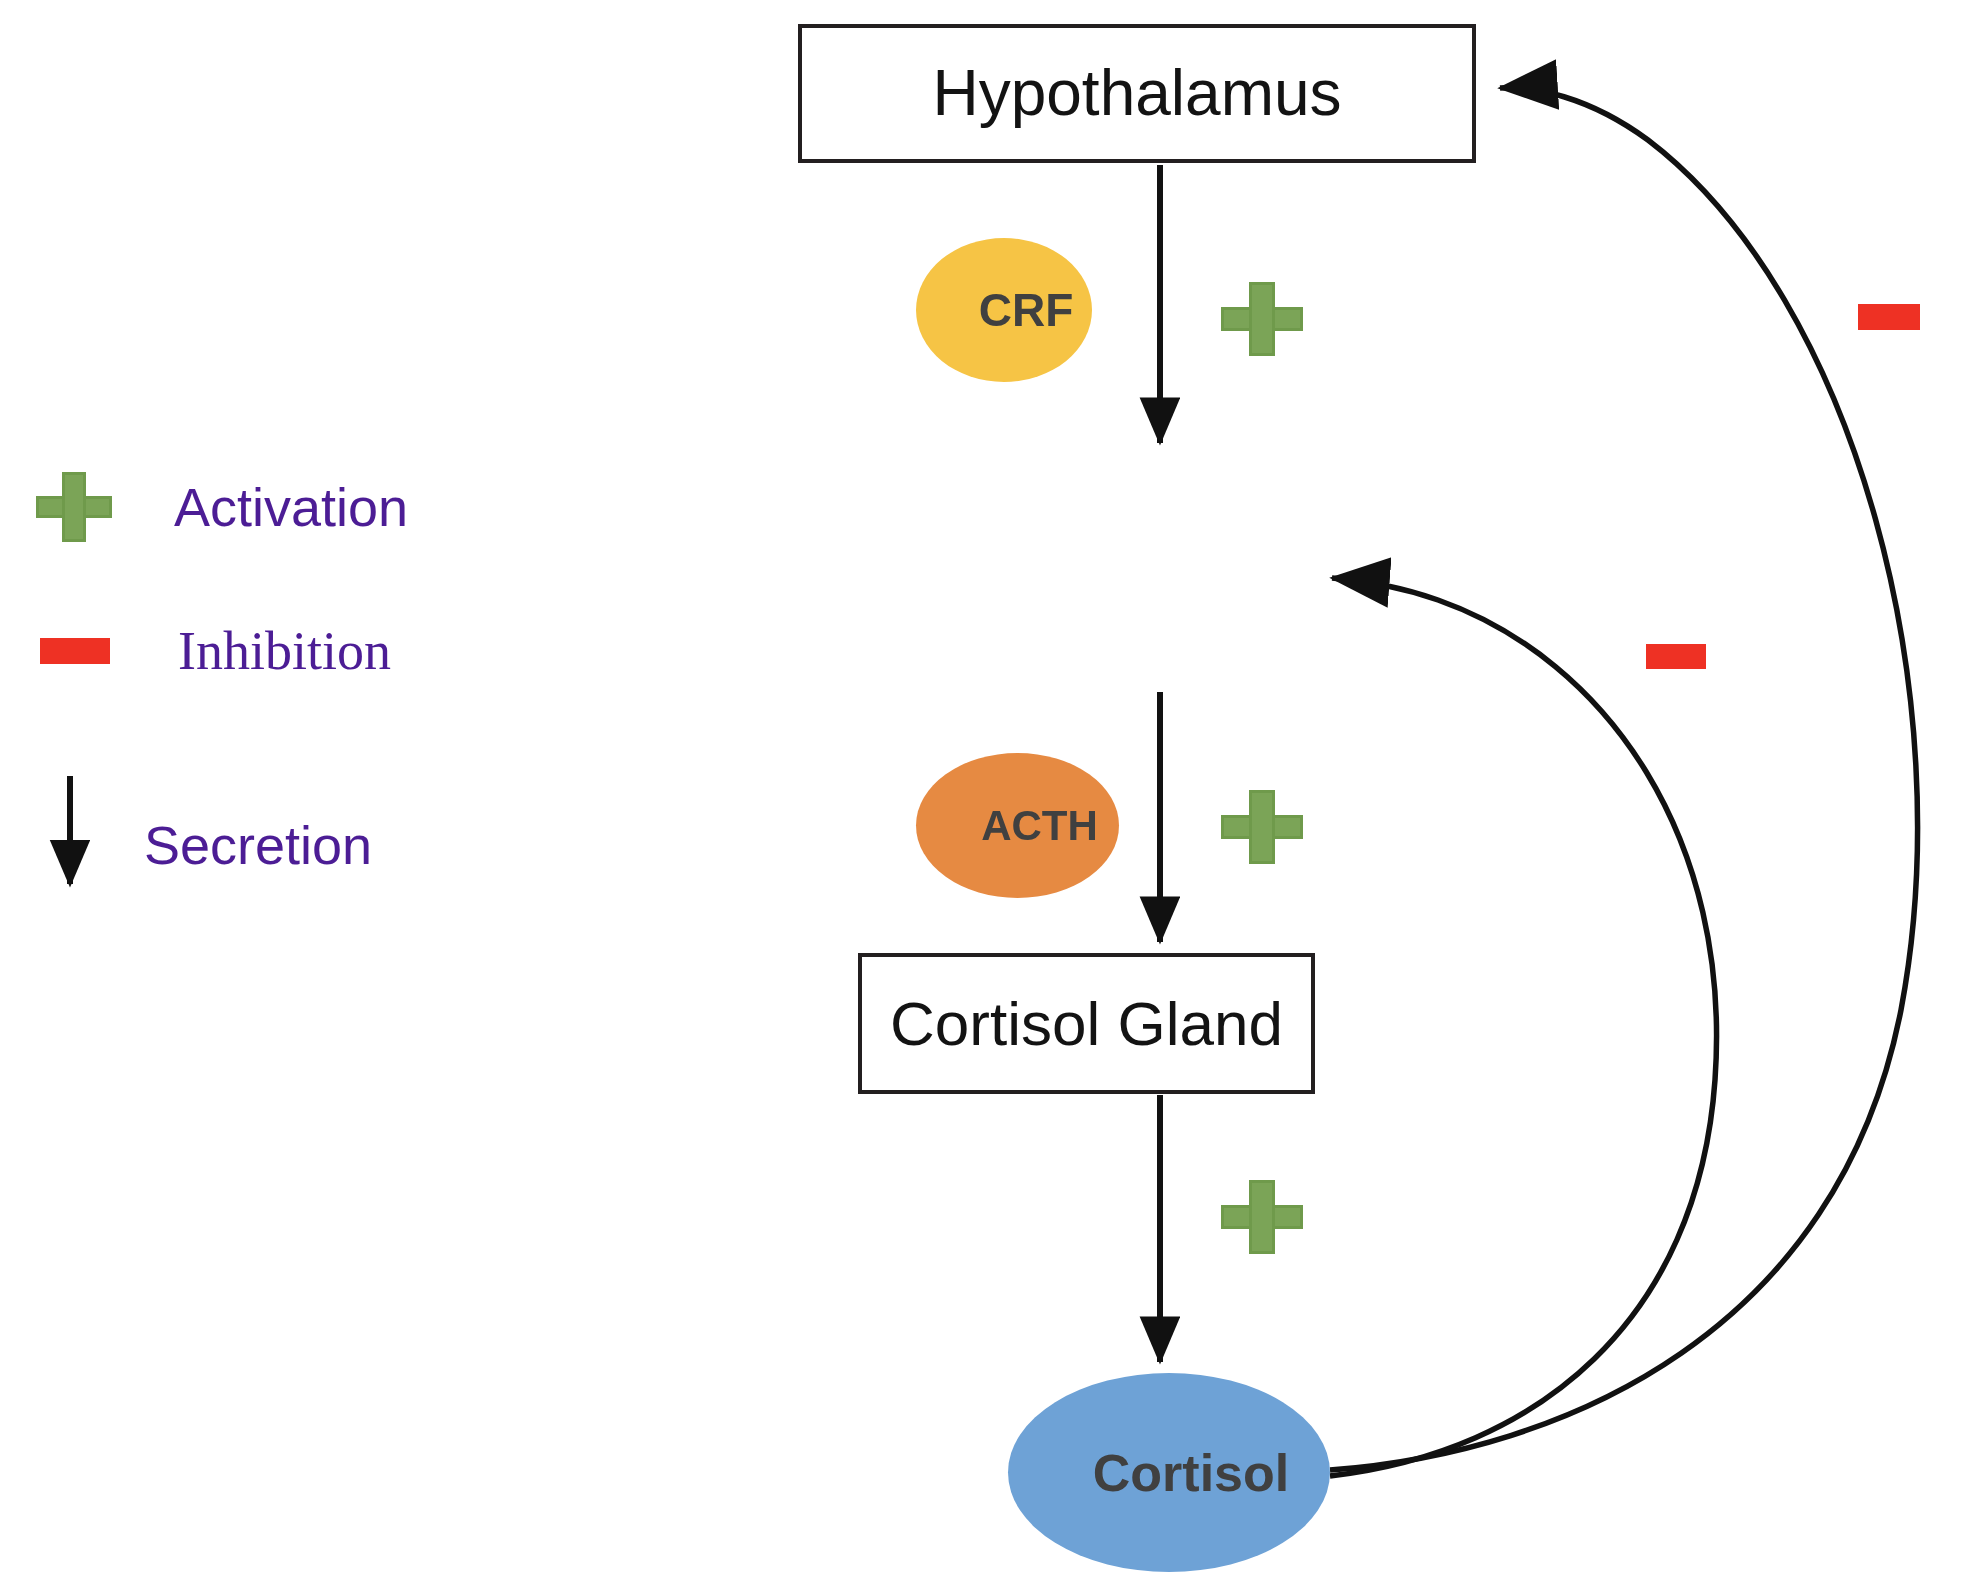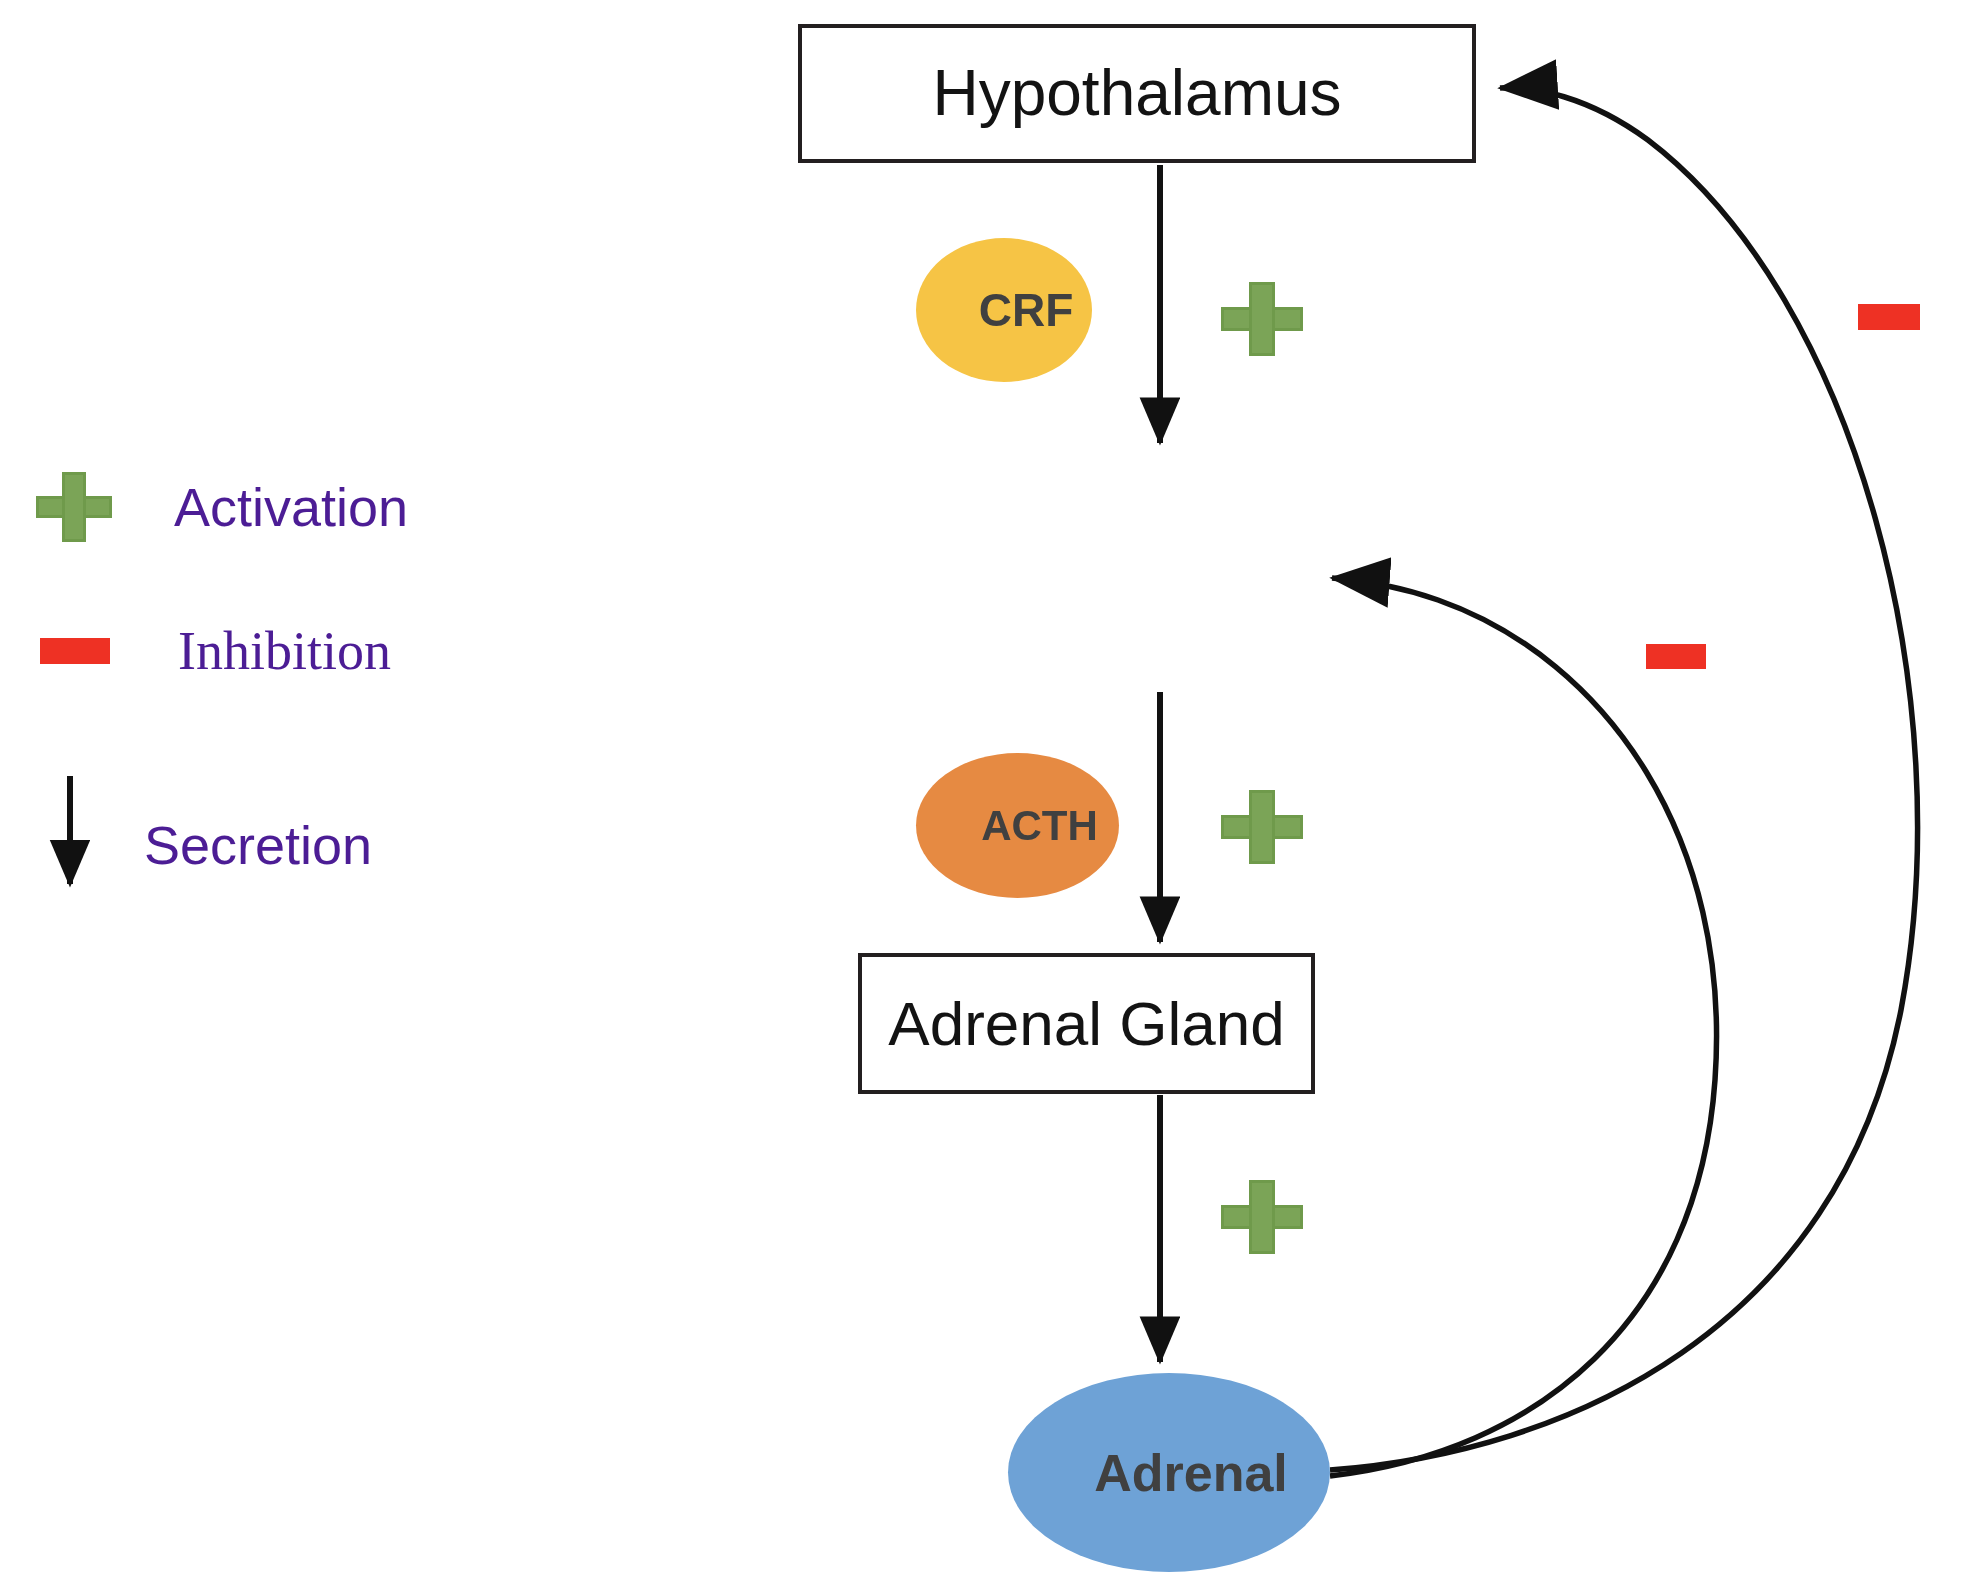--- a/index.html
+++ b/index.html
@@ -98,33 +98,33 @@
              C1724,840 1600,660 1430,600
              C1390,586 1350,580 1324,578" fill="none" stroke="#111111" stroke-width="5.5" marker-end="url(#ah-thin)"></path>
   </svg>
 
   <div class="node-box" id="box-hypothalamus">
     <span class="lbl">Hypothalamus</span>
   </div>
 
 
   <div class="node-box" id="box-adrenal">
-    <span class="lbl">Adrenal Gland</span>
+    <span class="lbl">Cortisol Gland</span>
   </div>
 
   <div class="node-ellipse" id="ell-crf">
     <span class="lbl">CRF</span>
   </div>
 
   <div class="node-ellipse" id="ell-acth">
     <span class="lbl">ACTH</span>
   </div>
 
   <div class="node-ellipse" id="ell-cortisol">
-    <span class="lbl">Adrenal</span>
+    <span class="lbl">Cortisol</span>
   </div>
 
   <div class="plus-icon" id="plus-crf"></div>
   <div class="plus-icon" id="plus-acth"></div>
   <div class="plus-icon" id="plus-cortisol"></div>
 
   <div class="minus-icon" id="minus-long"></div>
   <div class="minus-icon" id="minus-short"></div>
 
   <div id="legend">

